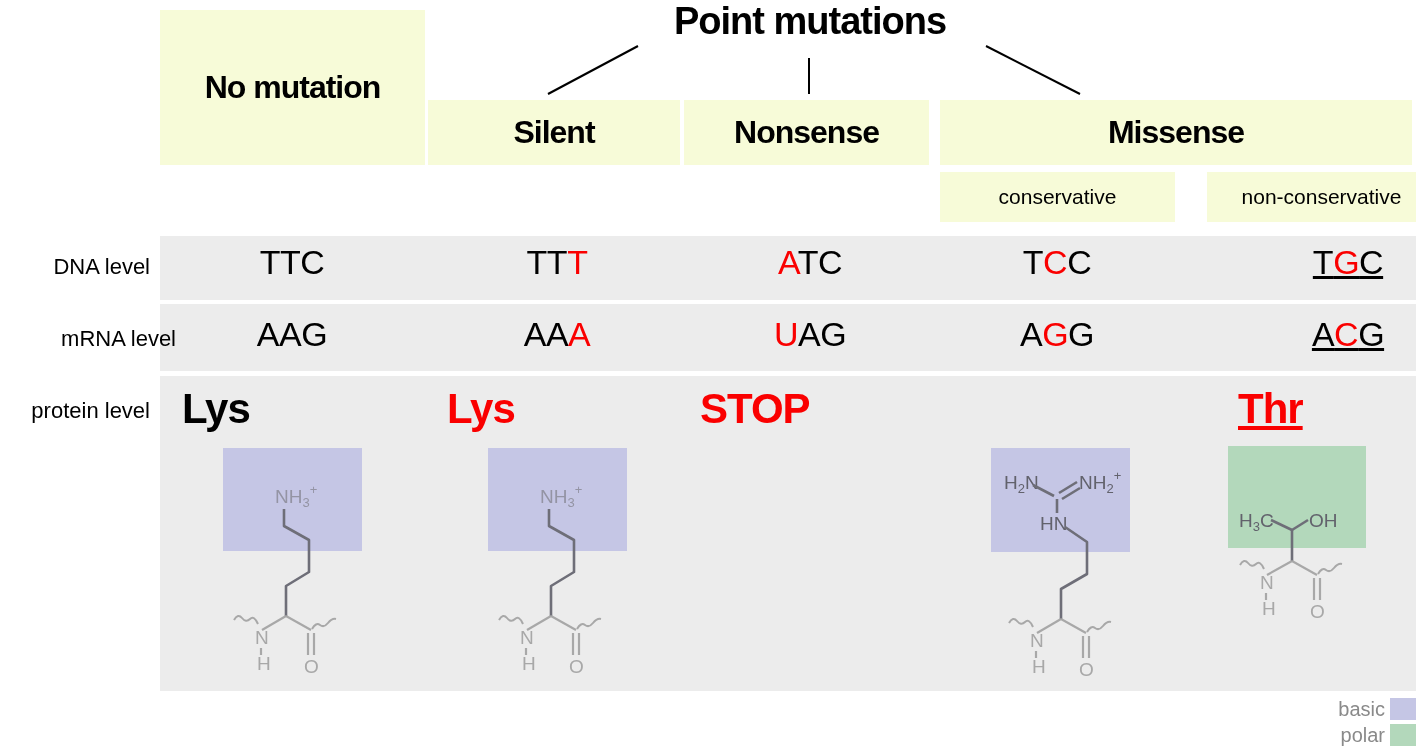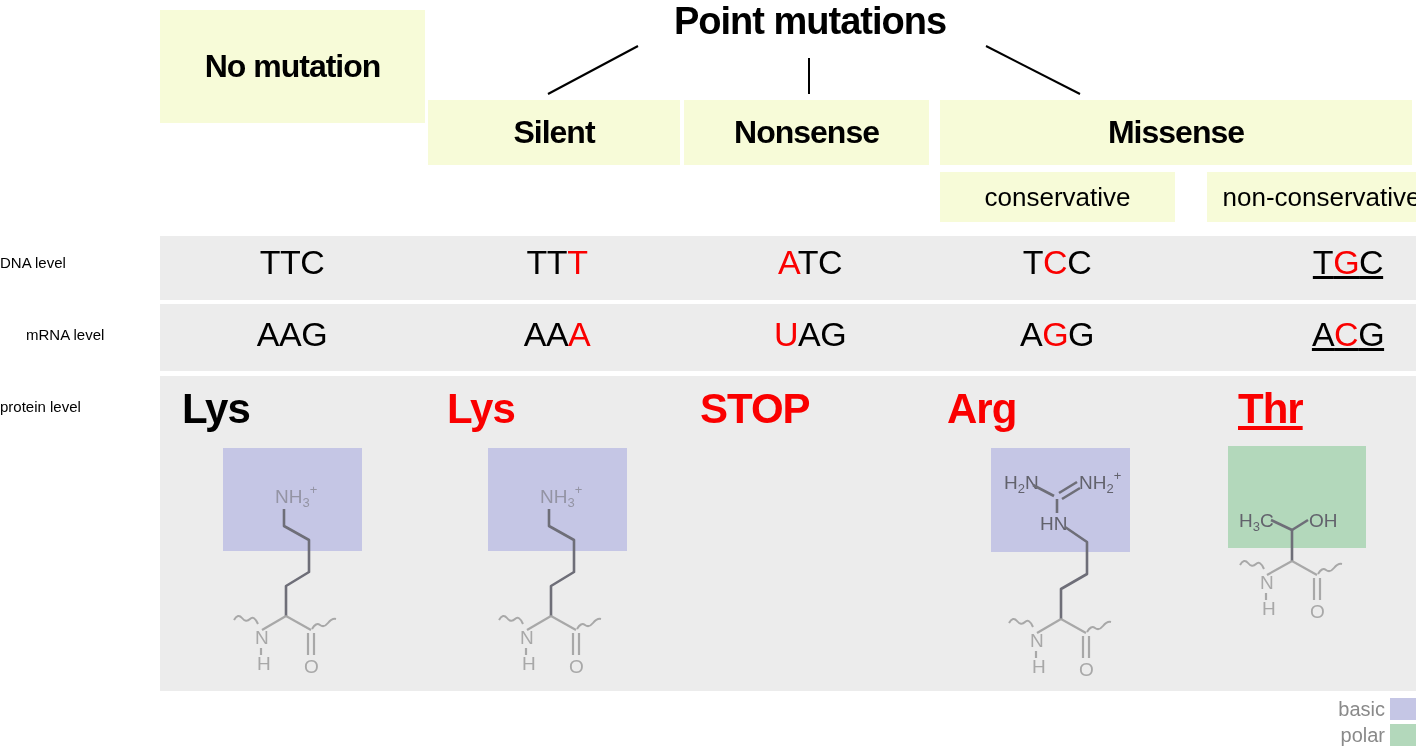--- a/index.html
+++ b/index.html
@@ -10,33 +10,33 @@
   .title{
     position:absolute;left:600px;top:0px;width:420px;text-align:center;
     font-size:38px;font-weight:bold;letter-spacing:-1px;
   }
   .connectors{position:absolute;left:0;top:0;}
   .hbox{
     position:absolute;background:var(--header_bg);
     display:flex;align-items:center;justify-content:center;
     font-weight:bold;font-size:32px;letter-spacing:-1px;
   }
-  .hbox.small{font-weight:normal;font-size:26px;letter-spacing:0;}
-  .box-no-mutation{left:160px;top:10px;width:265px;height:113px;}
+  .hbox.small{font-weight:normal;font-size:21px;letter-spacing:0;}
+  .box-no-mutation{left:160px;top:10px;width:265px;height:155px;}
   .box-silent{left:428px;top:100px;width:252px;height:65px;}
   .box-nonsense{left:684px;top:100px;width:245px;height:65px;text-align:center;}
   .box-missense{left:940px;top:100px;width:472px;height:65px;}
   .box-conservative{left:940px;top:172px;width:235px;height:50px;}
   .box-non-conservative{left:1183px;top:172px;width:229px;height:50px;margin-left:24px;}
   .band{position:absolute;left:160px;width:1256px;background:var(--band_bg);}
   .band-dna{top:236px;height:64px;}
   .band-mrna{top:304px;height:67px;}
   .band-protein{top:376px;height:315px;}
   .rowlabel{
-    position:absolute;left:0;width:150px;text-align:left;font-size:15px;color:#000;
+    position:absolute;left:0;width:150px;text-align:right;font-size:22px;color:#000;
   }
   .rowlabel-dna{top:254px;}
   .rowlabel-mrna{top:326px;padding-left:26px;}
   .rowlabel-protein{top:398px;}
   .codon{
     position:absolute;width:220px;text-align:center;
     font-size:34px;letter-spacing:-0.5px;white-space:nowrap;
   }
   .protein{
     position:absolute;width:220px;
@@ -100,21 +100,20 @@
 
   <div class="codon row-mrna c0"><span style="color: rgb(0, 0, 0);">AAG</span></div>
   <div class="codon row-mrna c1"><span style="color: rgb(0, 0, 0);">AA</span><span style="color: rgb(250, 0, 0);">A</span></div>
   <div class="codon row-mrna c2"><span style="color: rgb(250, 0, 0);">U</span><span style="color: rgb(0, 0, 0);">AG</span></div>
   <div class="codon row-mrna c3"><span style="color: rgb(0, 0, 0);">A</span><span style="color: rgb(250, 0, 0);">G</span><span style="color: rgb(0, 0, 0);">G</span></div>
   <div class="codon row-mrna c4"><span style="color: rgb(0, 0, 0);">A</span><span style="color: rgb(250, 0, 0);">C</span><span style="color: rgb(0, 0, 0);">G</span></div>
 
   <div class="protein row-protein c0" style="color: rgb(0, 0, 0);">Lys</div>
   <div class="protein row-protein c1" style="color: rgb(250, 0, 0);">Lys</div>
   <div class="protein row-protein c2" style="color: rgb(250, 0, 0);">STOP</div>
-  <div class="protein row-protein c3" style="color: rgb(250, 0, 0);">Arg</div>
   <div class="protein row-protein c4" style="color: rgb(250, 0, 0);">Thr</div>
 
   <svg class="struct struct-lys1" width="190" height="250" viewBox="0 0 190 250">
     <rect x="26" y="5" width="139" height="103" fill="var(--basic)"></rect>
     <text x="78" y="60" class="lbl-light"><tspan>NH</tspan><tspan class="svg-sub" dy="4">3</tspan><tspan class="svg-sup" dy="-13">+</tspan></text>
     <polyline class="chain" points="87,66 87,83 112,97 112,129 89,143 89,173"></polyline>
     <line class="bb" x1="89" y1="173" x2="65" y2="187"></line>
     <path class="sq" d="M37,177 q4,-7 8,-2 t8,1 t8,5"></path>
     <text x="58" y="201" class="lbl-bb">N</text>
     <line class="bb" x1="64" y1="205" x2="64" y2="212"></line>

